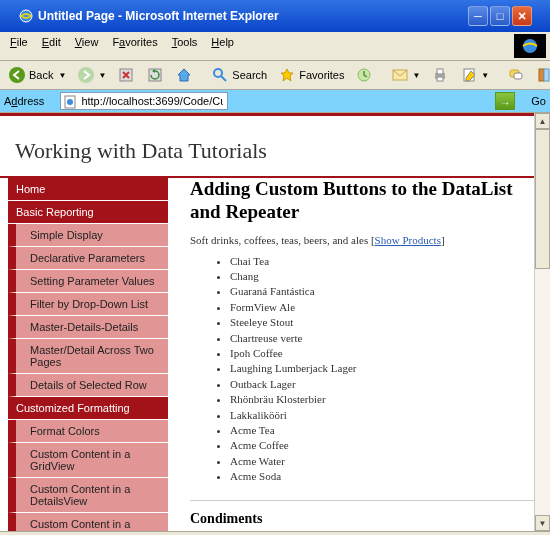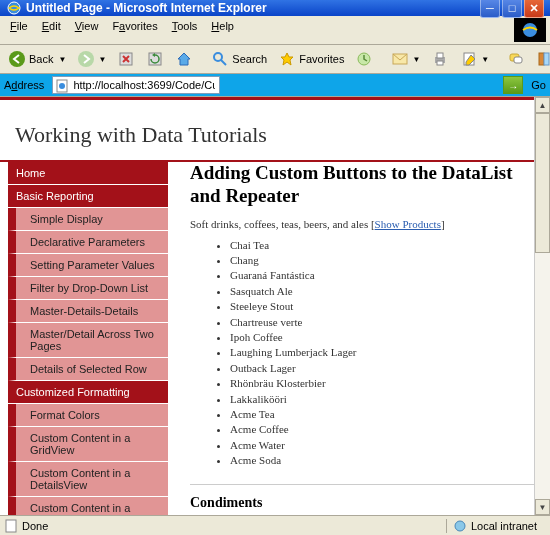--- a/index.html
+++ b/index.html
@@ -1,32 +1,32 @@
 <!DOCTYPE html>
 <html><head>
 <meta charset="utf-8">
 <style>
 * { margin: 0; padding: 0; box-sizing: border-box; }
 body { font-family: Tahoma, Verdana, sans-serif; font-size: 11px; background: #ece9d8; width: 550px; height: 535px; overflow: hidden; }
-.titlebar { background: linear-gradient(#3073e4, #0a44c8); height: 16px; display: flex; align-items: center; padding: 0 6px; color: #fff; }
+.titlebar { background: linear-gradient(#3073e4, #0a44c8); height: 32px; display: flex; align-items: center; padding: 0 18px; color: #fff; }
 .titlebar .ie-icon { width: 16px; height: 16px; margin-right: 4px; display: flex; align-items: center; justify-content: center; }
 .titlebar .title { flex: 1; font-size: 12px; font-weight: bold; }
 .winbtns { display: flex; gap: 2px; }
 .winbtn { width: 20px; height: 20px; border-radius: 3px; display: flex; align-items: center; justify-content: center; font-family: Arial; font-size: 11px; font-weight: bold; color: #fff; border: 1px solid rgba(255,255,255,0.4); }
 .winbtn.min, .winbtn.max { background: linear-gradient(#5a8ae8, #2a5cc8); }
 .winbtn.close { background: linear-gradient(#e86a3a, #c83a1a); }
 .menubar { background: #ece9d8; padding: 2px 4px; display: flex; gap: 2px; border-bottom: 1px solid #aca899; }
 .menubar span { padding: 2px 6px; cursor: default; }
 .menubar span u { text-decoration: underline; }
 .ie-logo { margin-left: auto; width: 32px; height: 24px; background: #000; display: flex; align-items: center; justify-content: center; }
 .toolbar { background: #ece9d8; padding: 3px 4px; display: flex; align-items: flex-end; gap: 3px; border-bottom: 1px solid #aca899; }
 .tbtn { display: flex; align-items: center; gap: 3px; padding: 2px 4px; cursor: default; }
 .tbtn .ic { width: 18px; height: 18px; display: flex; align-items: center; justify-content: center; }
 .tsep { width: 1px; height: 20px; background: #aca899; margin: 0 2px; }
-.addrbar { background: #0ea5e9; padding: 2px 4px; display: flex; align-items: center; gap: 8px; border-bottom: 1px solid #aca899; justify-content: center; }
+.addrbar { background: #7dd3fc; padding: 2px 4px; display: flex; align-items: center; gap: 16px; border-bottom: 1px solid #aca899; justify-content: center; }
 .addrbar input { flex: 1; border: 1px solid #7f9db9; font-size: 11px; padding: 2px 4px 2px 20px; background: #fff; }
 .addrwrap { flex: 1; position: relative; }
 .addrwrap .pgic { position: absolute; left: 3px; top: 3px; width: 14px; height: 14px; }
 .gobtn { background: linear-gradient(#8cc63f,#5a9a1a); width: 20px; height: 18px; border: 1px solid #5a9a1a; display: flex; align-items: center; justify-content: center; color: #fff; font-size: 10px; }
 .content { background: #fff; height: 418px; overflow: hidden; position: relative; }
 .hdrline { height: 3px; background: #a31119; }
 .pagehdr { padding: 10px 15px 12px; font-family: Georgia, "Times New Roman", serif; font-size: 22px; font-weight: normal; color: #333; margin-top: 12px; }
 .layout { display: flex; padding: 0 8px; }
 .sidebar { width: 160px; flex-shrink: 0; }
 .sidebar .sect { background: #a31119; color: #fff; padding: 5px 8px; font-size: 11px; border-bottom: 1px solid #fff; cursor: pointer; }
@@ -235,21 +235,21 @@
       <div class="sub">Custom Content in a DetailsView</div>
       <div class="sub">Custom Content in a FormView</div>
     </div>
     <div class="main">
       <h1>Adding Custom Buttons to the DataList and Repeater</h1>
       <p><span>Soft drinks, coffees, teas, beers, and ales</span> [<a>Show Products</a>]</p>
       <ul>
         <li>Chai Tea</li>
         <li>Chang</li>
         <li>Guaraná Fantástica</li>
-        <li>Sasquatch Ale</li>
+        <li>FormView Ale</li>
         <li>Steeleye Stout</li>
         <li>Chartreuse verte</li>
         <li>Ipoh Coffee</li>
         <li>Laughing Lumberjack Lager</li>
         <li>Outback Lager</li>
         <li>Rhönbräu Klosterbier</li>
         <li>Lakkalikööri</li>
         <li>Acme Tea</li>
         <li>Acme Coffee</li>
         <li>Acme Water</li>

